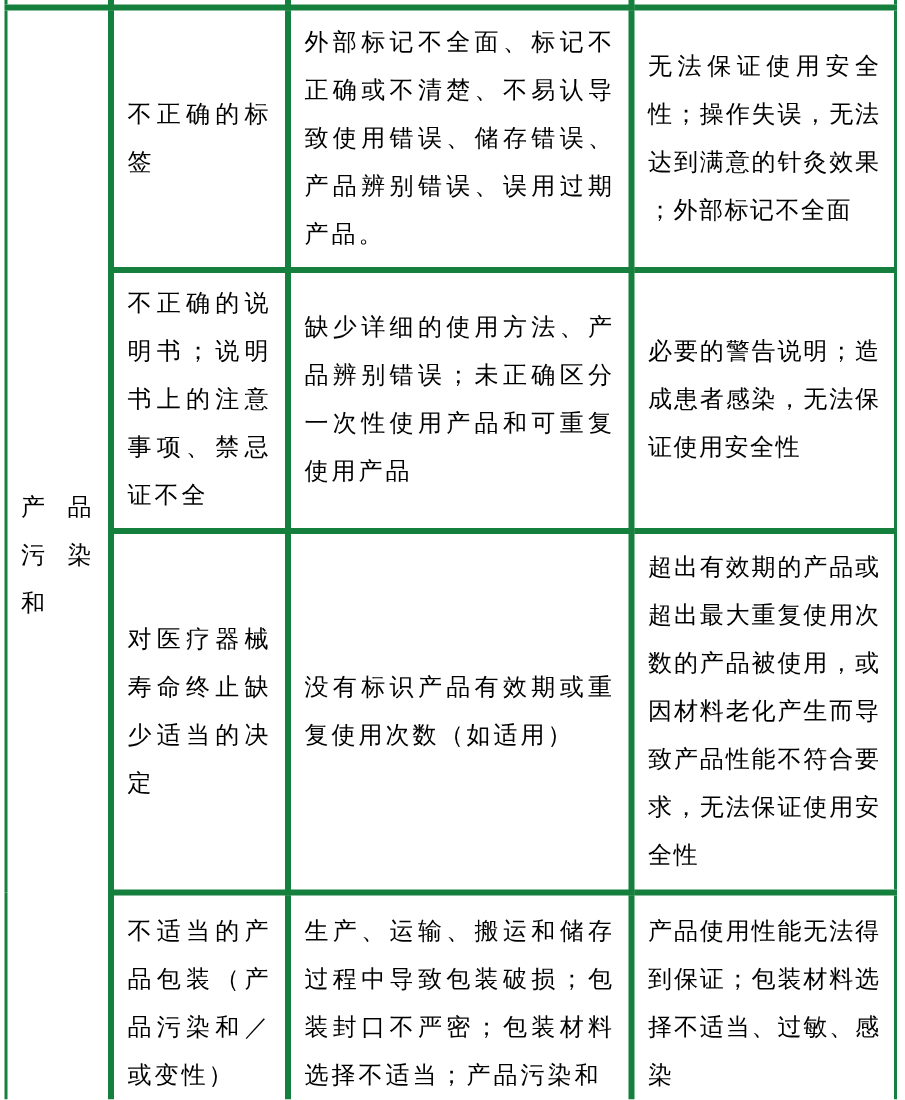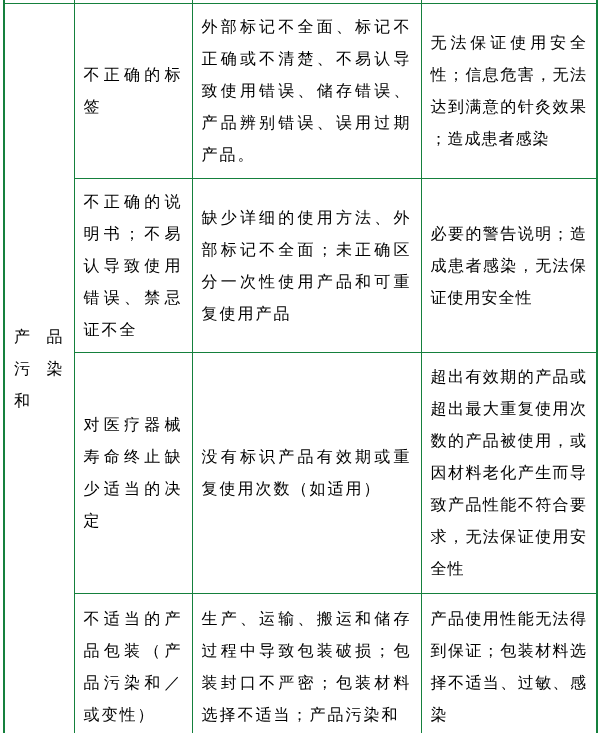--- a/index.html
+++ b/index.html
@@ -12,21 +12,21 @@
     color:#000000;
   }
   table.hazard {
     position:absolute;
     left:3px; top:-10px;
     border-collapse:collapse;
     table-layout:fixed;
     width:594px;
   }
   table.hazard td {
-    border:1px solid #15803d;
+    border:4px solid #15803d;
     vertical-align:middle;
     font-size:16px;
     line-height:32px;
     text-align:justify;
     text-justify:inter-character;
     overflow:hidden;
     padding:0 9px;
   }
   table.hazard td.edge-l { border-left-width:2px; }
   table.hazard td.edge-r { border-right-width:2px; }
@@ -63,25 +63,25 @@
       <tr class="stub">
         <td class="edge-l"></td>
         <td></td>
         <td></td>
         <td class="edge-r"></td>
       </tr>
       <tr class="r1">
         <td class="cat edge-l" rowspan="4">产品污染和</td>
         <td class="c-hazard">不正确的标签</td>
         <td class="c-cause">外部标记不全面、标记不正确或不清楚、不易认导致使用错误、储存错误、产品辨别错误、误用过期产品。</td>
-        <td class="c-effect edge-r">无法保证使用安全性；信息危害，无法达到满意的针灸效果 ；造成患者感染</td>
+        <td class="c-effect edge-r">无法保证使用安全性；操作失误，无法达到满意的针灸效果 ；外部标记不全面</td>
       </tr>
       <tr class="r2">
-        <td class="c-hazard">不正确的说明书；不易认导致使用错误、禁忌证不全</td>
-        <td class="c-cause">缺少详细的使用方法、外部标记不全面；未正确区分一次性使用产品和可重复使用产品</td>
+        <td class="c-hazard">不正确的说明书；说明书上的注意事项、禁忌证不全</td>
+        <td class="c-cause">缺少详细的使用方法、产品辨别错误；未正确区分一次性使用产品和可重复使用产品</td>
         <td class="c-effect edge-r">必要的警告说明；造成患者感染，无法保证使用安全性</td>
       </tr>
       <tr class="r3">
         <td class="c-hazard">对医疗器械寿命终止缺少适当的决定</td>
         <td class="c-cause">没有标识产品有效期或重复使用次数（如适用）</td>
         <td class="c-effect edge-r">超出有效期的产品或超出最大重复使用次数的产品被使用，或因材料老化产生而导致产品性能不符合要求，无法保证使用安全性</td>
       </tr>
       <tr class="r4">
         <td class="c-hazard">不适当的产品包装（产品污染和／或变性）</td>
         <td class="c-cause">生产、运输、搬运和储存过程中导致包装破损；包装封口不严密；包装材料选择不适当；产品污染和</td>

